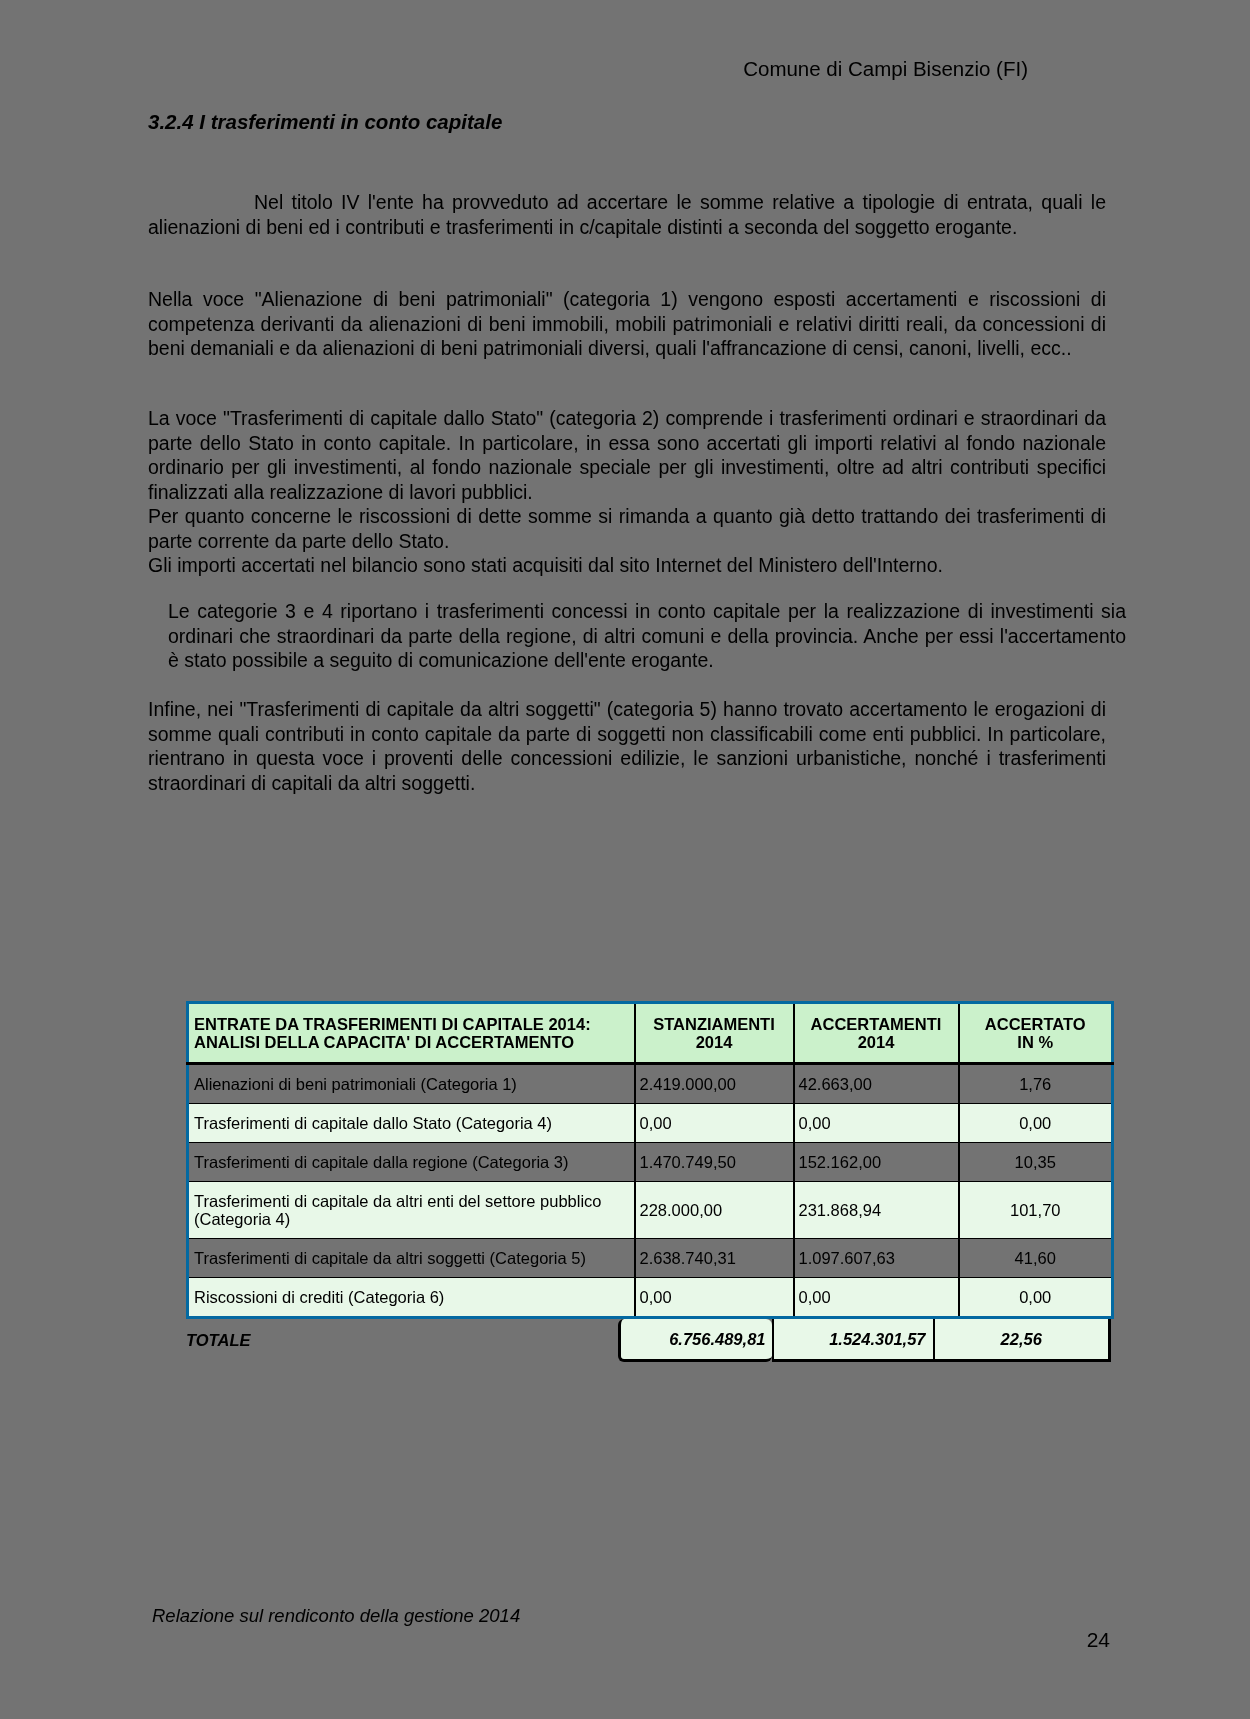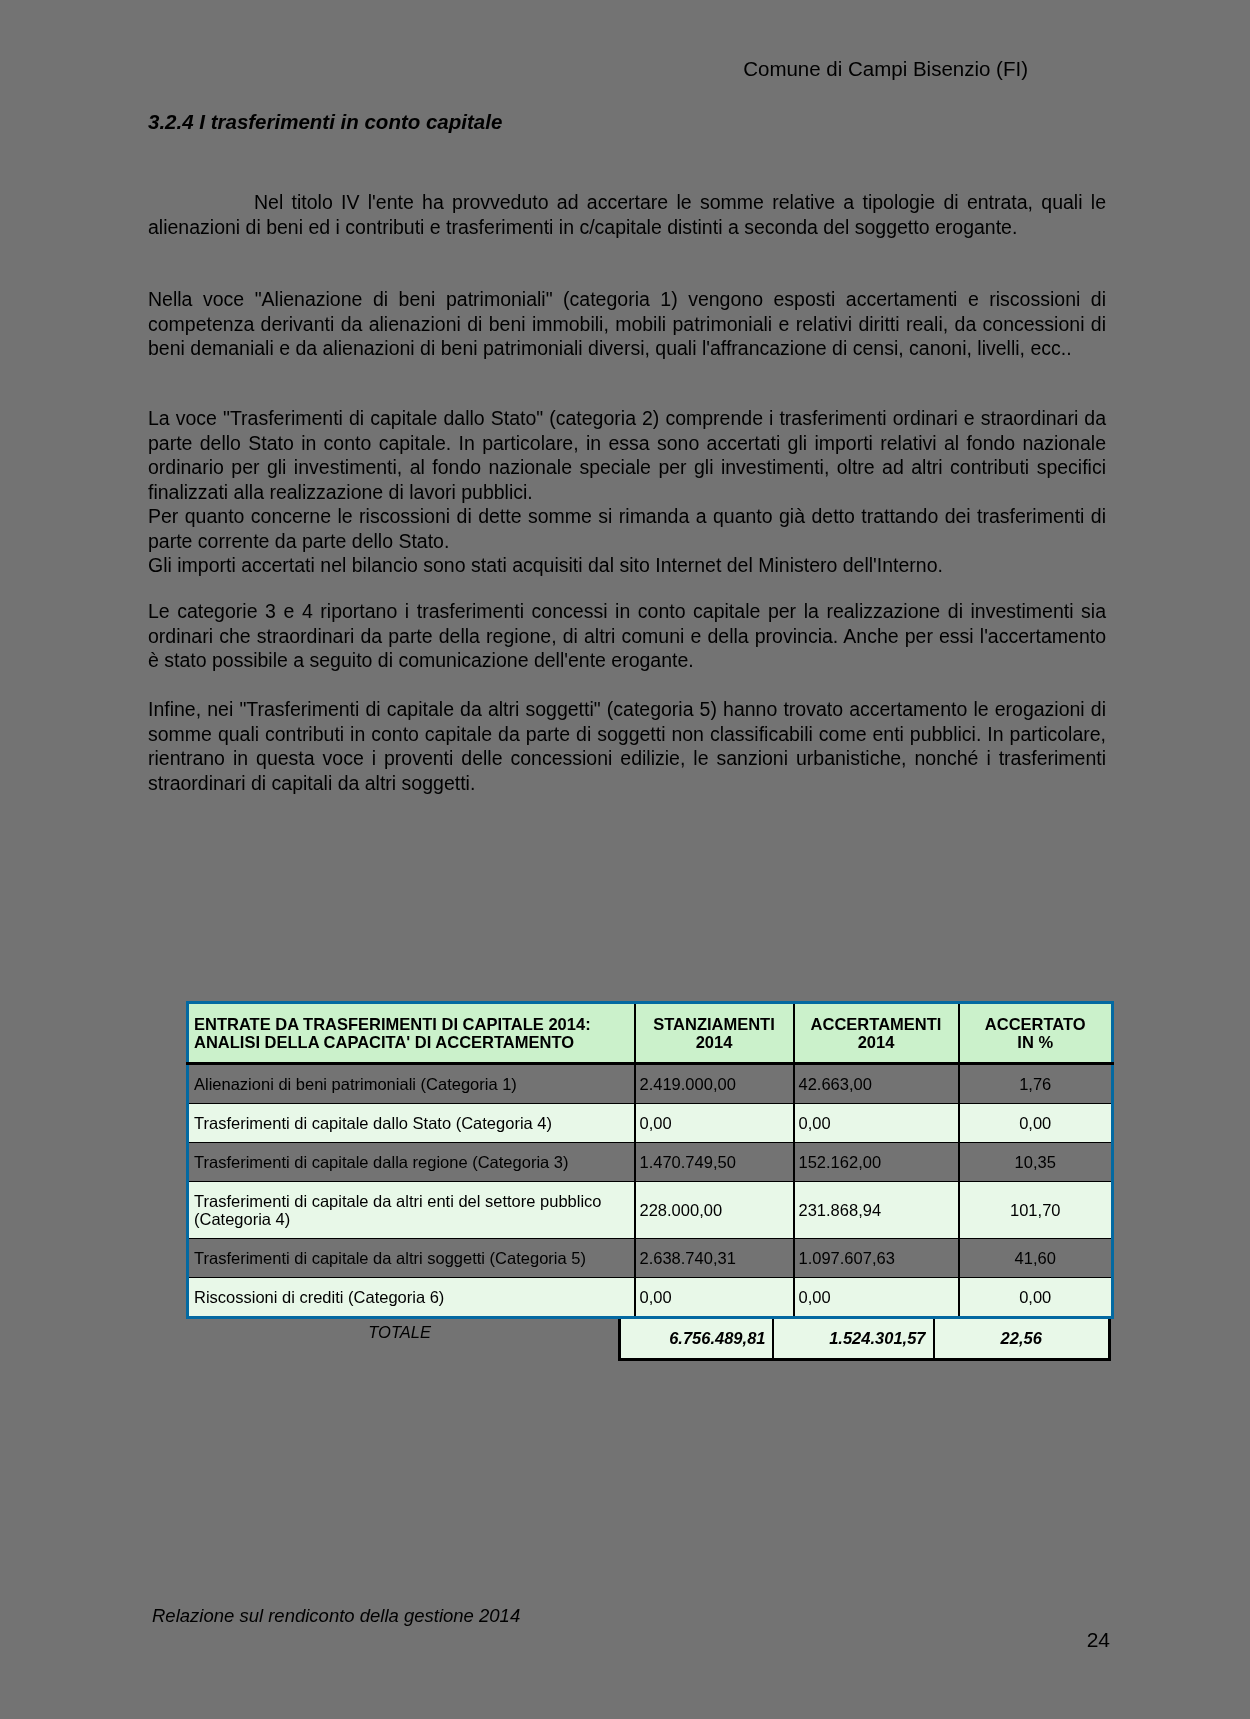--- a/index.html
+++ b/index.html
@@ -32,21 +32,21 @@
     left: 148px;
     width: 958px;
     font-size: 19.5px;
     line-height: 24.5px;
     text-align: justify;
   }
   .indent { text-indent: 106px; }
   .p1 { top: 190px; }
   .p2 { top: 287px; }
   .p3 { top: 406px; }
-  .p4 { top: 599px; }
+  .p4 { top: 599px; margin-left: 20px; }
   .p5 { top: 697px; }
 
   .capital-table {
     position: absolute;
     top: 1001px;
     left: 186px;
     width: 925px;
   }
   table.main {
     border-collapse: collapse;
@@ -78,37 +78,37 @@
   td.pct { text-align: center; }
 
   .total-row {
     display: flex;
     width: 925px;
     font-size: 16.5px;
   }
   .total-label {
     box-sizing: border-box;
     width: 447px;
-    text-align: center;
-    font-weight: normal;
-    font-style: italic;
-    padding: 4px 5px 12px 0;
+    text-align: left;
+    font-weight: bold;
+    font-style: italic;
+    padding: 12px 5px 12px 0;
   }
   .total-cell {
     box-sizing: border-box;
     background: var(--row_green, #e8f8e8);
     border: 0 solid #000;
     border-bottom-width: 3px;
     font-weight: bold;
     font-style: italic;
     display: flex;
     align-items: center;
     padding: 10px 7px;
   }
-  .total-cell.first { width: 159px; border-left-width: 3px; justify-content: flex-end; }
+  .total-cell.first { width: 159px; border-left-width: 3px; justify-content: flex-end; border-radius: 6px; }
   .total-cell.mid   { width: 165px; border-left-width: 2px; justify-content: flex-end; }
   .total-cell.last  { width: 184px; border-left-width: 2px; border-right-width: 3px; justify-content: center; }
 
   .footer-left {
     position: absolute;
     top: 1605px;
     left: 152px;
     font-size: 18.5px;
     font-style: italic;
   }

